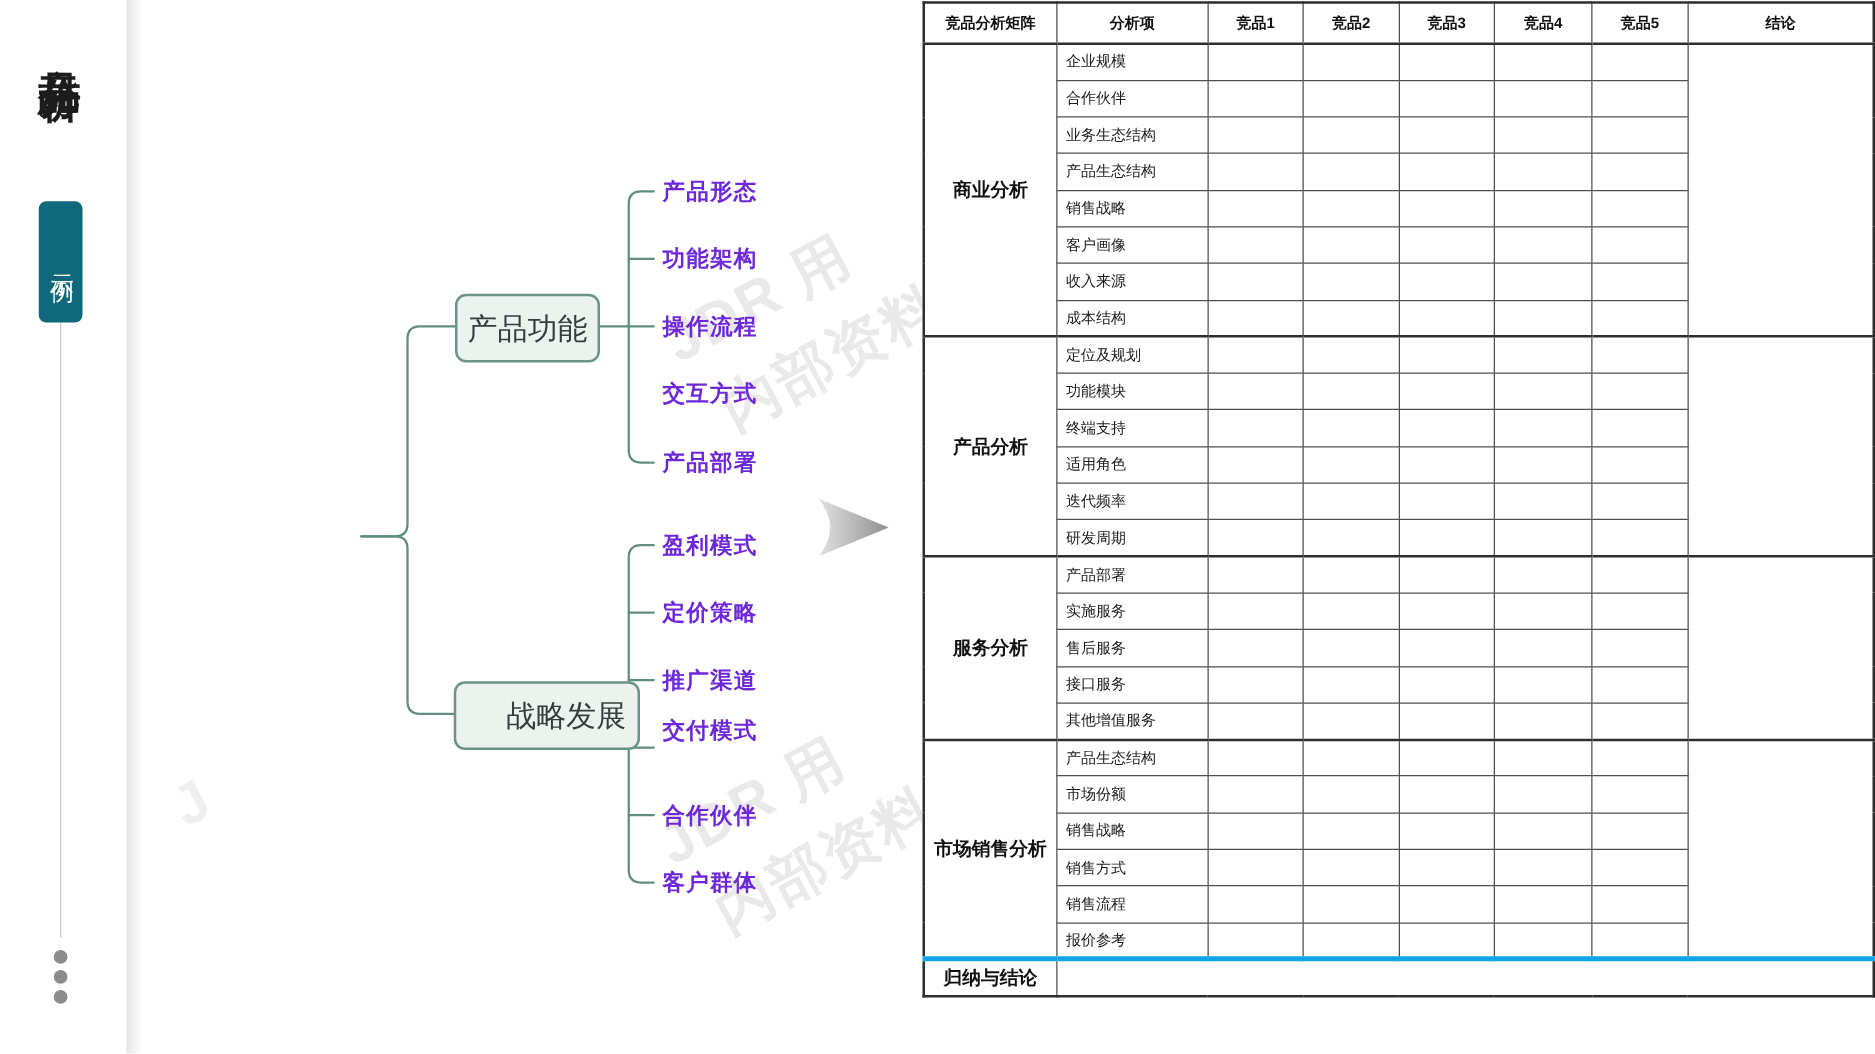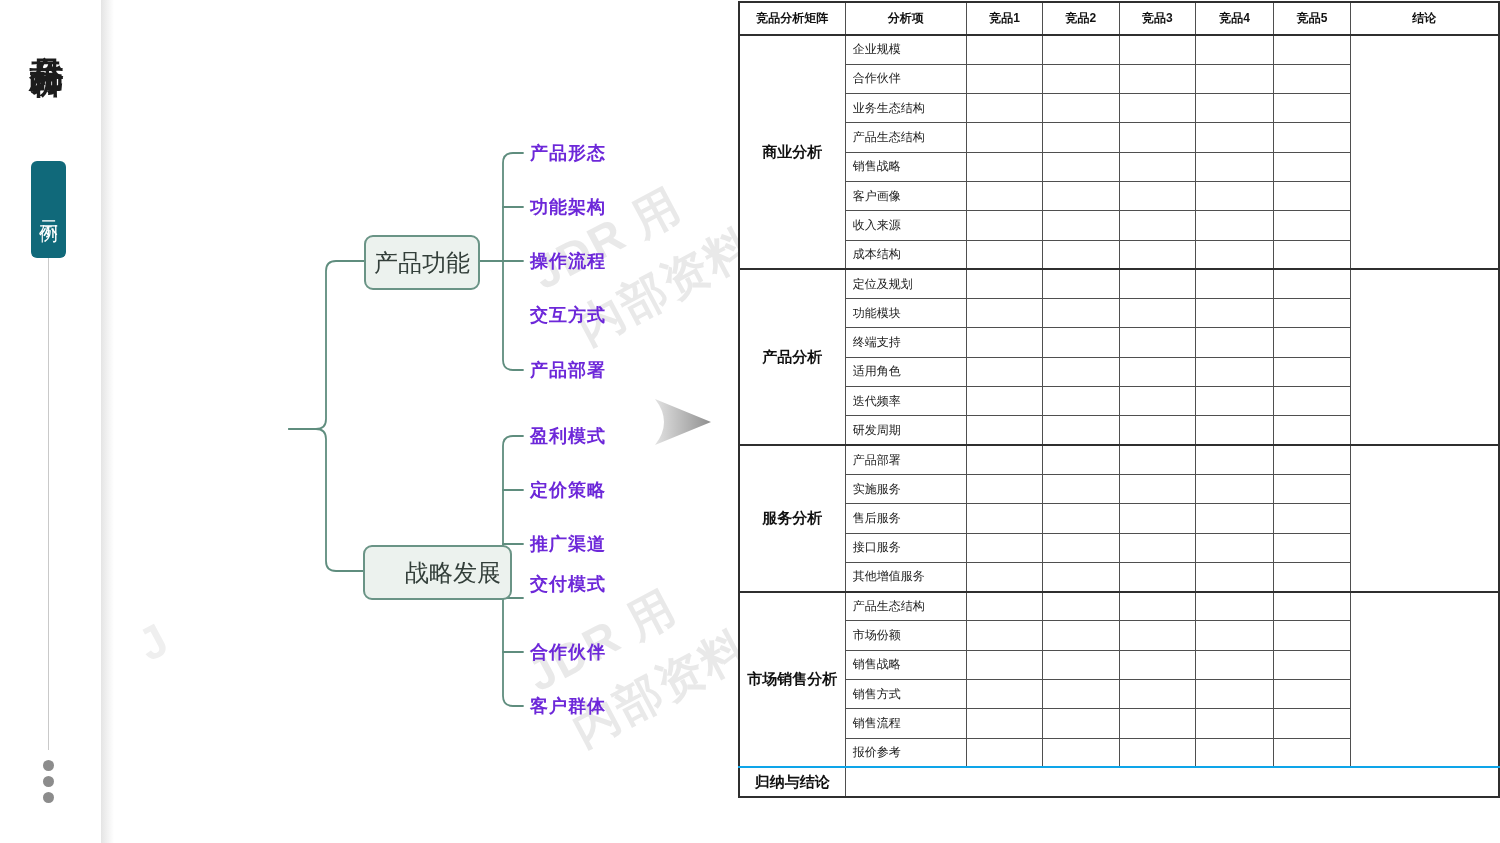--- a/index.html
+++ b/index.html
@@ -46,21 +46,21 @@
   table.matrix-table th,table.matrix-table td{border:1px solid #4f4f4f;overflow:hidden;
     vertical-align:middle;background:#ffffff;}
   table.matrix-table thead th{height:29px;font-weight:bold;font-size:12px;color:#111111;text-align:center;
     border-bottom:2px solid #2f2f2f;}
   table.matrix-table tbody tr{height:29.3px;}
   td.group{font-weight:bold;font-size:15px;color:#111111;text-align:center;padding:0 4px;}
   td.item{font-size:12px;color:#1a1a1a;text-align:left;padding:0 7px;}
   td.conclusion{border-left:2px solid #2f2f2f;}
   tr.group-first > td{border-top:2px solid #2f2f2f;}
   tr.footer-row{height:74px;}
-  tr.footer-row > td{border-top:2px solid #0ea5e9;}
+  tr.footer-row > td{border-top:4px solid #0ea5e9;}
   td.summary-label{font-weight:bold;font-size:15px;color:#111111;text-align:center;}
 </style>
 </head>
 <body>
 
 <div id="app">
 
   <div class="wm" style="left:540px;top:190px;">
     <div class="wm-l1">JDR 用</div>
     <div class="wm-l2">内部资料</div>

